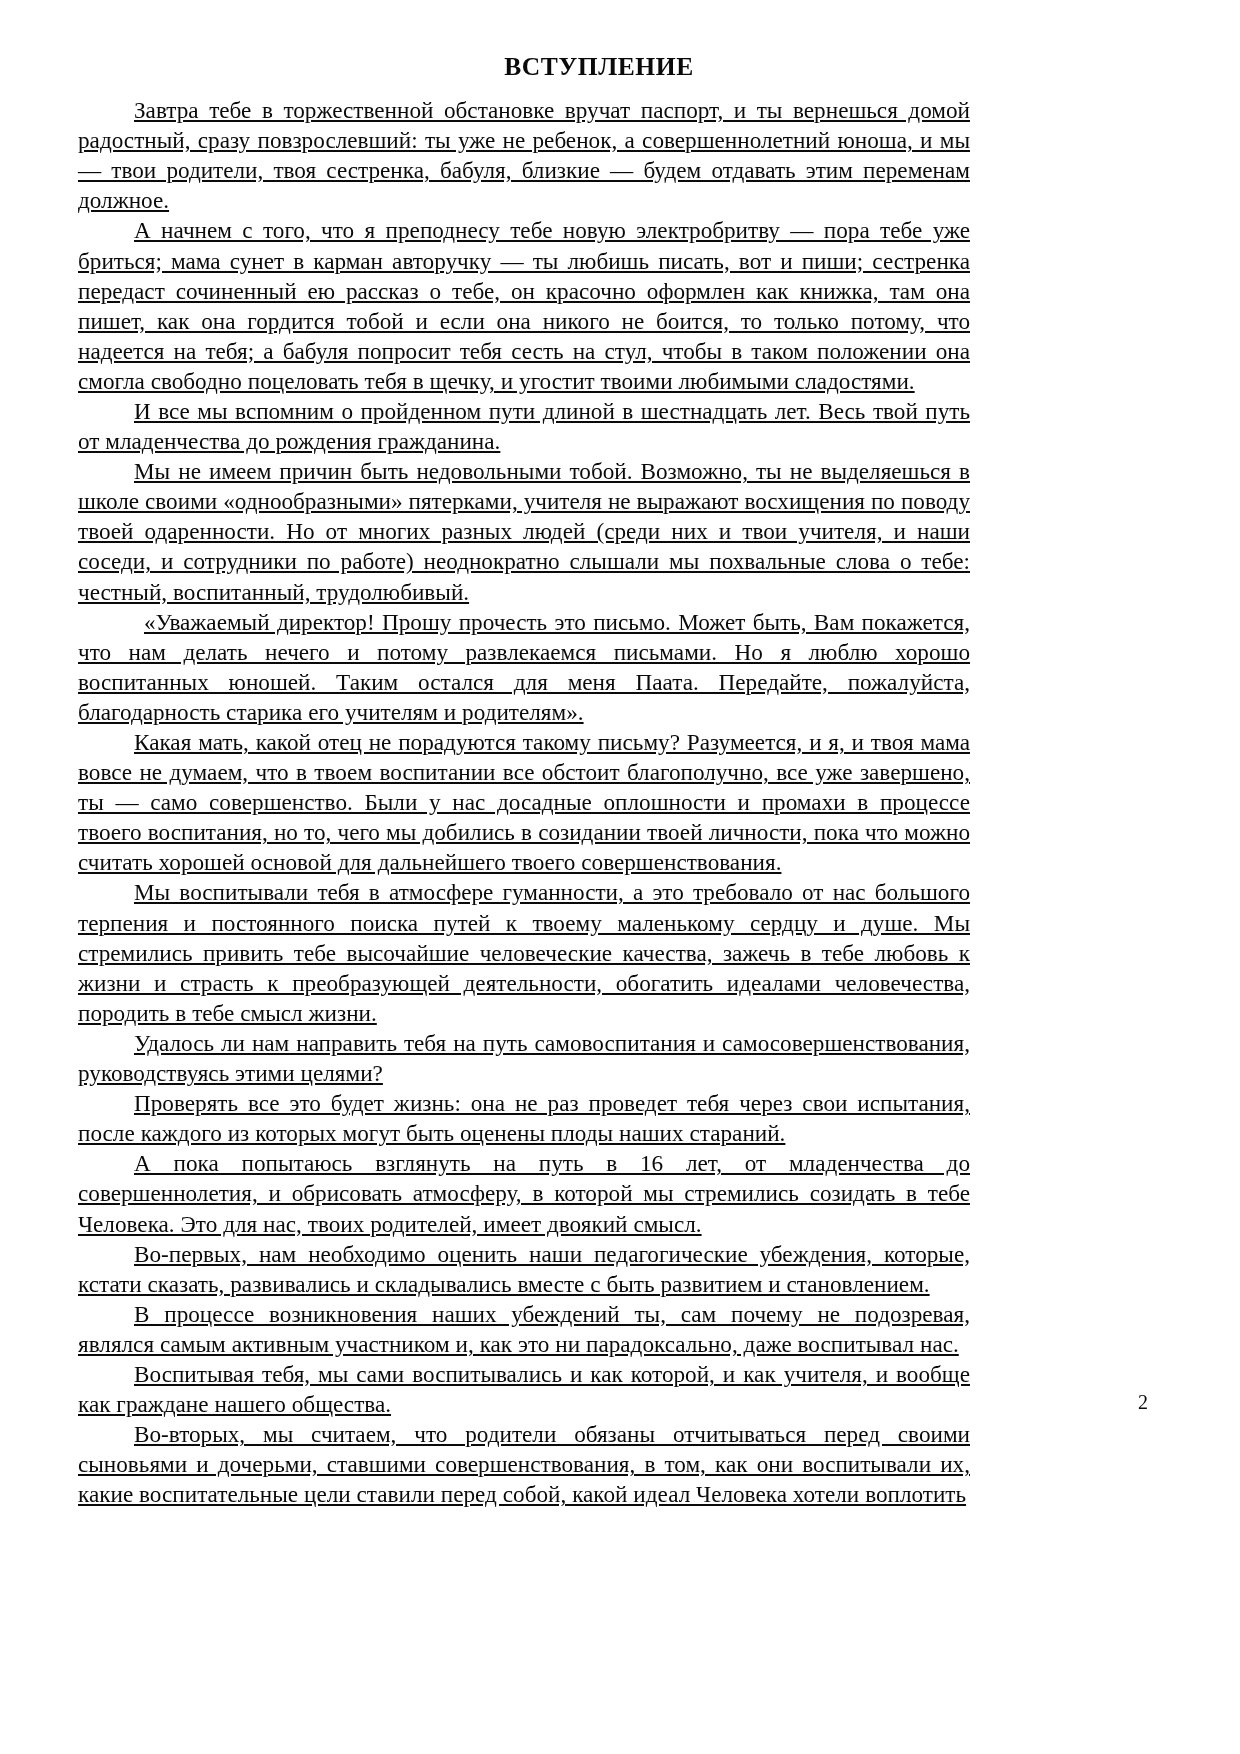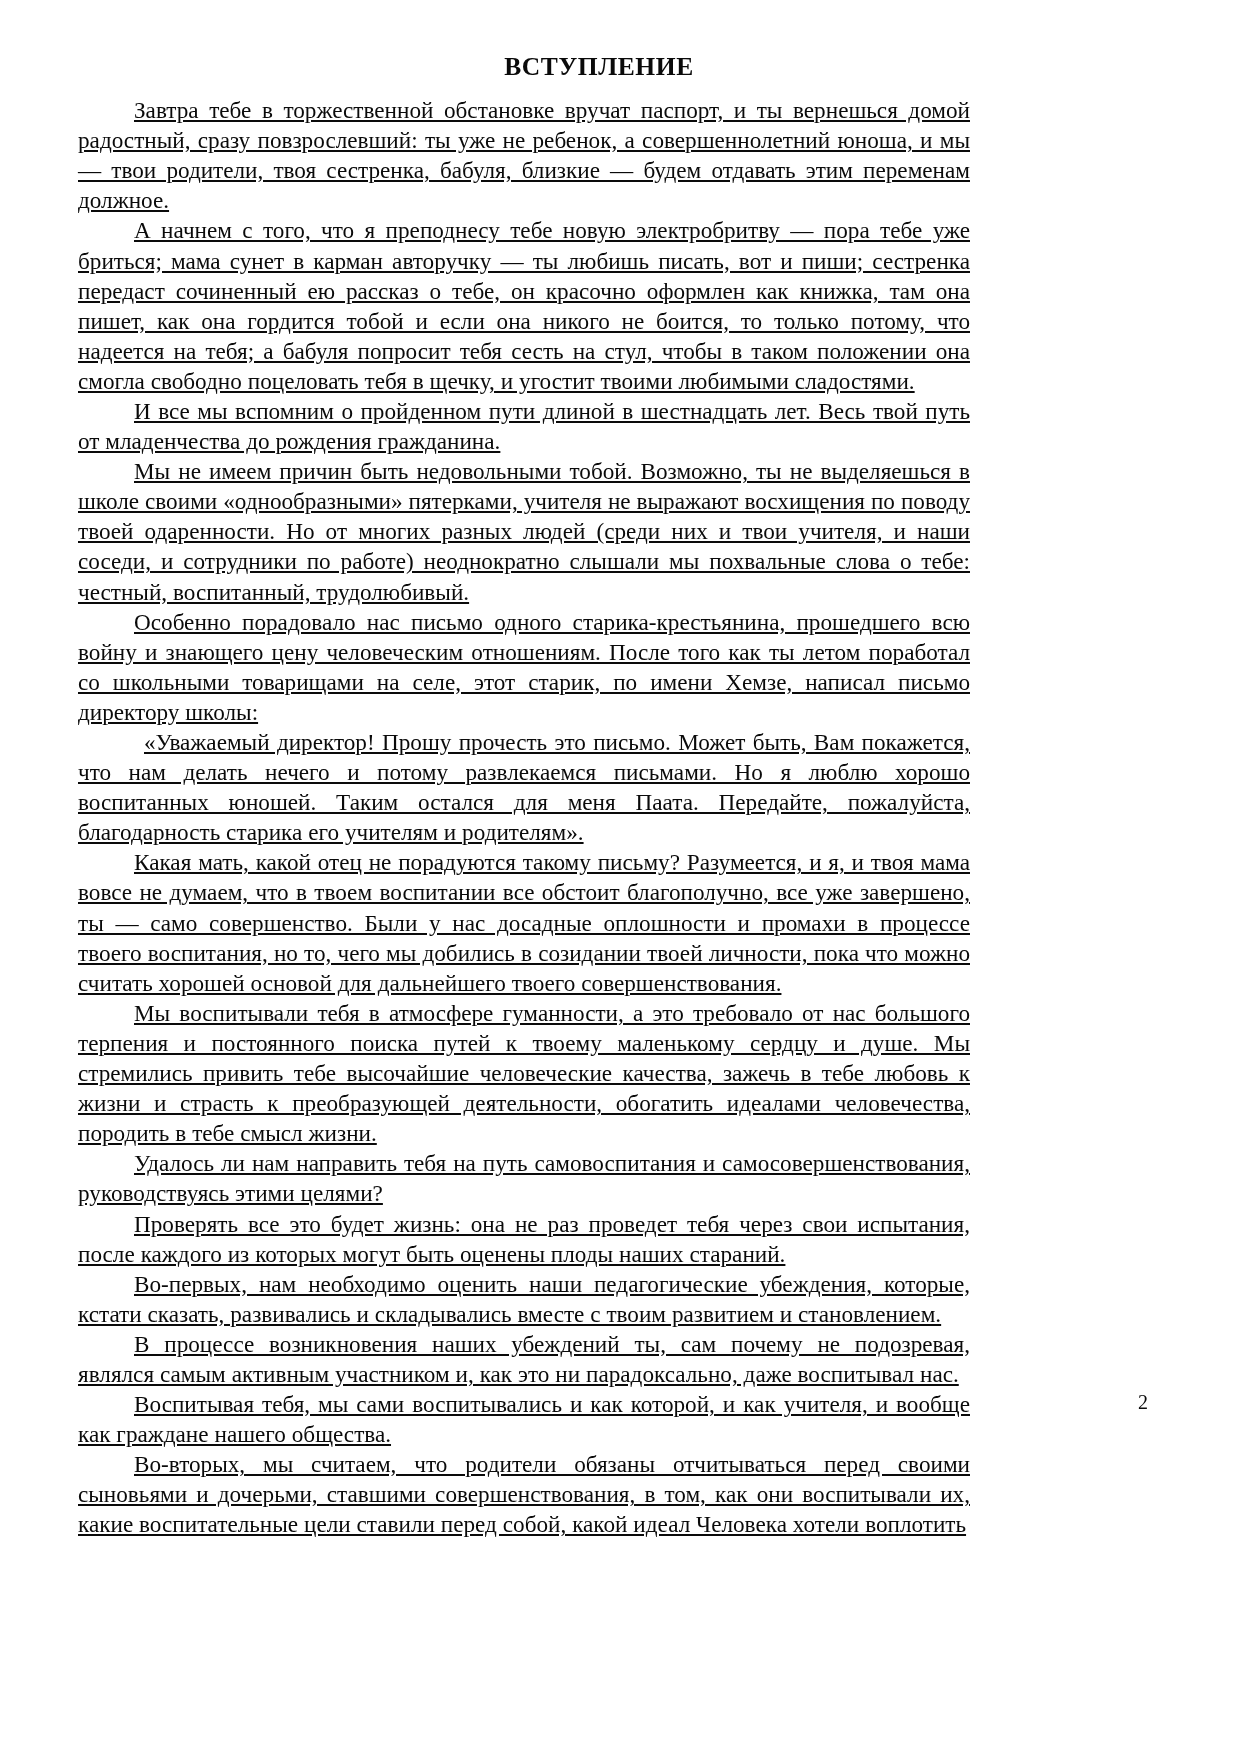--- a/index.html
+++ b/index.html
@@ -63,27 +63,27 @@
 
 <div class="page">
 
   <h1 class="doc-title">ВСТУПЛЕНИЕ</h1>
 
   <div class="body-col">
     <p class="para">Завтра тебе в торжественной обстановке вручат паспорт, и ты вернешься домой радостный, сразу повзрослевший: ты уже не ребенок, а совершеннолетний юноша, и мы — твои родители, твоя сестренка, бабуля, близкие — будем отдавать этим переменам должное.</p>
     <p class="para">А начнем с того, что я преподнесу тебе новую электробритву — пора тебе уже бриться; мама сунет в карман авторучку — ты любишь писать, вот и пиши; сестренка передаст сочиненный ею рассказ о тебе, он красочно оформлен как книжка, там она пишет, как она гордится тобой и если она никого не боится, то только потому, что надеется на тебя; а бабуля попросит тебя сесть на стул, чтобы в таком положении она смогла свободно поцеловать тебя в щечку, и угостит твоими любимыми сладостями.</p>
     <p class="para">И все мы вспомним о пройденном пути длиной в шестнадцать лет. Весь твой путь от младенчества до рождения гражданина.</p>
     <p class="para">Мы не имеем причин быть недовольными тобой. Возможно, ты не выделяешься в школе своими «однообразными» пятерками, учителя не выражают восхищения по поводу твоей одаренности. Но от многих разных людей (среди них и твои учителя, и наши соседи, и сотрудники по работе) неоднократно слышали мы похвальные слова о тебе: честный, воспитанный, трудолюбивый.</p>
-    <p class="para">Особенно порадовало нас письмо одного старика-крестьянина, прошедшего всю войну и знающего цену человеческим отношениям. После того как ты летом поработал со школьными товарищами на селе, этот старик, по имени Хемзе, написал письмо директору школы:</p>
     <p class="para indent-wide">«Уважаемый директор! Прошу прочесть это письмо. Может быть, Вам покажется, что нам делать нечего и потому развлекаемся письмами. Но я люблю хорошо воспитанных юношей. Таким остался для меня Паата. Передайте, пожалуйста, благодарность старика его учителям и родителям».</p>
     <p class="para">Какая мать, какой отец не порадуются такому письму? Разумеется, и я, и твоя мама вовсе не думаем, что в твоем воспитании все обстоит благополучно, все уже завершено, ты — само совершенство. Были у нас досадные оплошности и промахи в процессе твоего воспитания, но то, чего мы добились в созидании твоей личности, пока что можно считать хорошей основой для дальнейшего твоего совершенствования.</p>
     <p class="para">Мы воспитывали тебя в атмосфере гуманности, а это требовало от нас большого терпения и постоянного поиска путей к твоему маленькому сердцу и душе. Мы стремились привить тебе высочайшие человеческие качества, зажечь в тебе любовь к жизни и страсть к преобразующей деятельности, обогатить идеалами человечества, породить в тебе смысл жизни.</p>
     <p class="para">Удалось ли нам направить тебя на путь самовоспитания и самосовершенствования, руководствуясь этими целями?</p>
     <p class="para">Проверять все это будет жизнь: она не раз проведет тебя через свои испытания, после каждого из которых могут быть оценены плоды наших стараний.</p>
-    <p class="para">Во-первых, нам необходимо оценить наши педагогические убеждения, которые, кстати сказать, развивались и складывались вместе с твоим развитием и становлением.</p>
+    <p class="para">А пока попытаюсь взглянуть на путь в 16 лет, от младенчества до совершеннолетия, и обрисовать атмосферу, в которой мы стремились созидать в тебе Человека. Это для нас, твоих родителей, имеет двоякий смысл.</p>
+    <p class="para">Во-первых, нам необходимо оценить наши педагогические убеждения, которые, кстати сказать, развивались и складывались вместе с быть развитием и становлением.</p>
     <p class="para"> В процессе возникновения наших убеждений ты, сам почему не подозревая, являлся самым активным участником и, как это ни парадоксально, даже воспитывал нас.</p>
     <p class="para">Воспитывая тебя, мы сами воспитывались и как которой, и как учителя, и вообще как граждане нашего общества.</p>
     <p class="para">Во-вторых, мы считаем, что родители обязаны отчитываться перед своими сыновьями и дочерьми, ставшими совершенствования, в том, как они воспитывали их, какие воспитательные цели ставили перед собой, какой идеал Человека хотели воплотить</p>
   </div>
 
   <div class="page-number">2</div>
 
 </div>
 
 </body></html>

